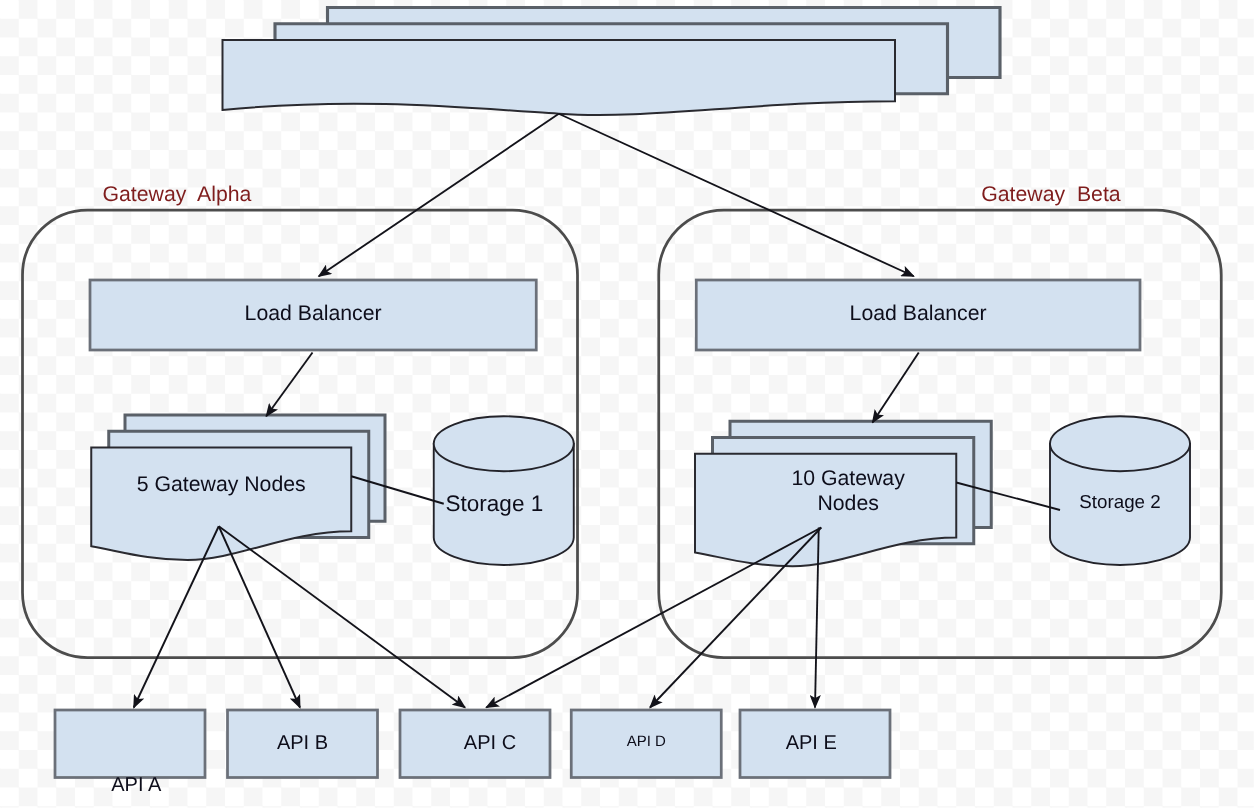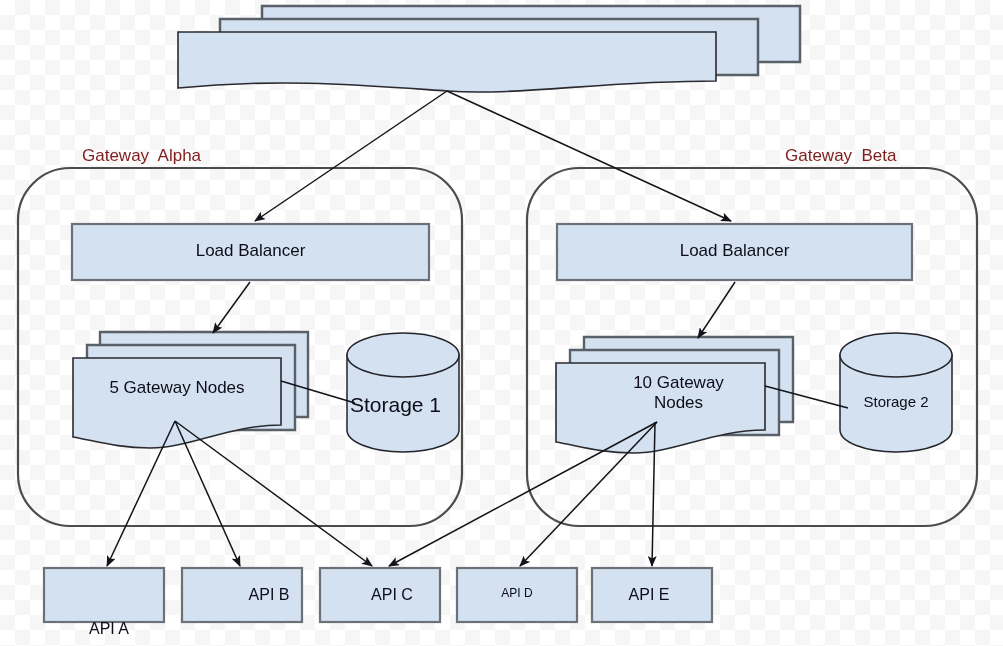--- a/index.html
+++ b/index.html
@@ -137,25 +137,25 @@
   <div class="grp-title" style="left:785px; top:146px;">Gateway  Beta</div>
 
 
   <div class="lbl" style="left:72px; top:241px; width:357px; font-size:17px;">Load Balancer</div>
   <div class="lbl" style="left:557px; top:241px; width:355px; font-size:17px;">Load Balancer</div>
 
   <div class="lbl" style="left:73px; top:378px; width:208px; font-size:17px;">5 Gateway Nodes</div>
   <div class="lbl" style="left:556px; top:373px; width:245px; font-size:17px;">10 Gateway
 Nodes</div>
 
-  <div class="lbl" style="left:347px; top:393px; width:97px; font-size:21px;">Storage 1</div>
+  <div class="lbl" style="left:347px; top:393px; width:97px; font-size:18px;">Storage 1</div>
   <div class="lbl" style="left:840px; top:393px; width:112px; font-size:15px;">Storage 2</div>
 
   <div class="lbl" style="left:44px; top:586px; width:130px; font-size:16px;margin-top:34px;">API A</div>
-  <div class="lbl" style="left:182px; top:586px; width:120px; font-size:16px;margin-left:27px;">API B</div>
+  <div class="lbl" style="left:182px; top:586px; width:120px; font-size:16px;">API B</div>
   <div class="lbl" style="left:320px; top:586px; width:144px; font-size:16px;">API C</div>
   <div class="lbl" style="left:457px; top:586px; width:120px; font-size:12px;">API D</div>
   <div class="lbl" style="left:592px; top:586px; width:114px; font-size:16px;">API E</div>
 
   <div class="hit" style="left:178px; top:6px; width:622px; height:85px;"></div>
   <div class="hit" style="left:72px; top:224px; width:357px; height:56px;"></div>
   <div class="hit" style="left:557px; top:224px; width:355px; height:56px;"></div>
   <div class="hit" style="left:73px; top:332px; width:235px; height:116px;"></div>
   <div class="hit" style="left:556px; top:337px; width:237px; height:116px;"></div>
   <div class="hit" style="left:347px; top:333px; width:112px; height:119px;"></div>

